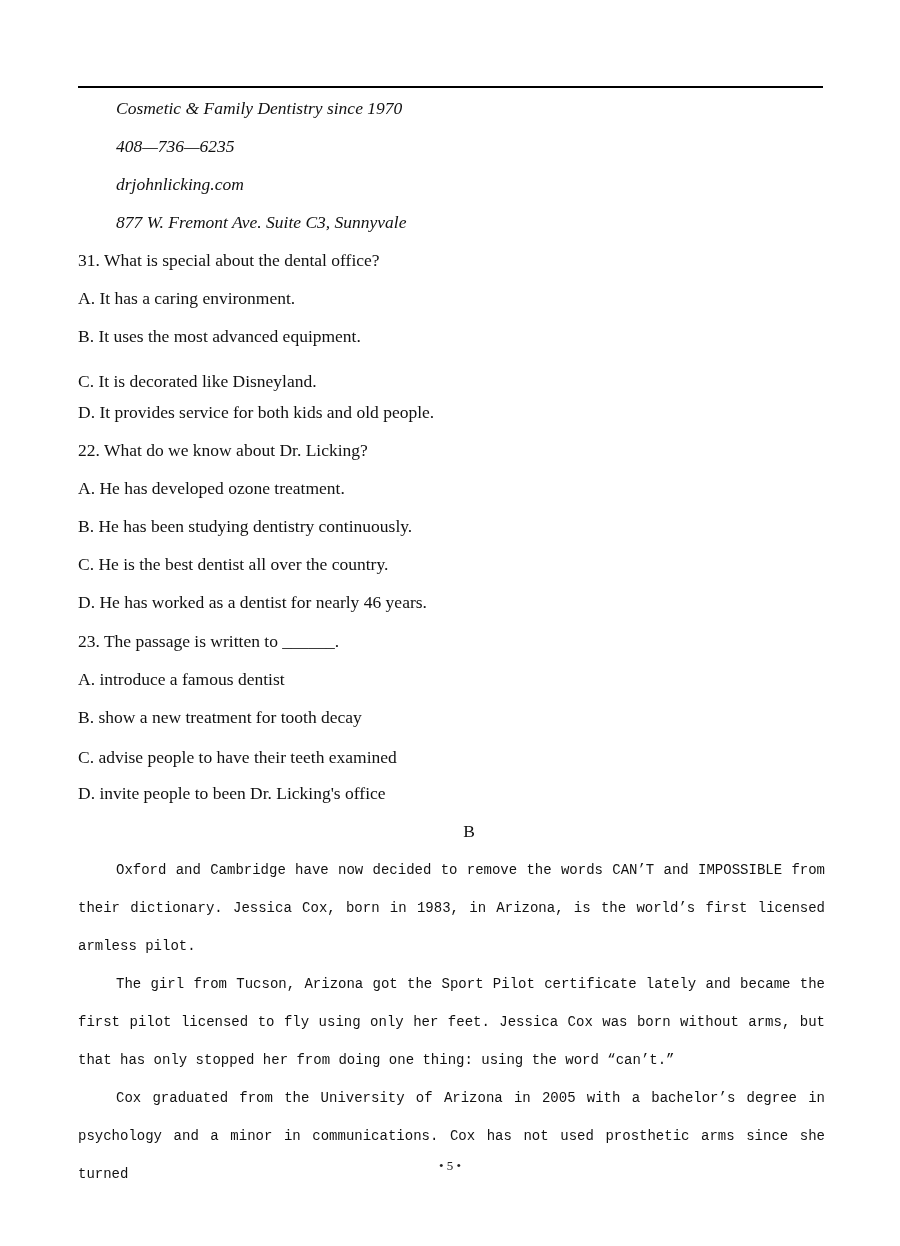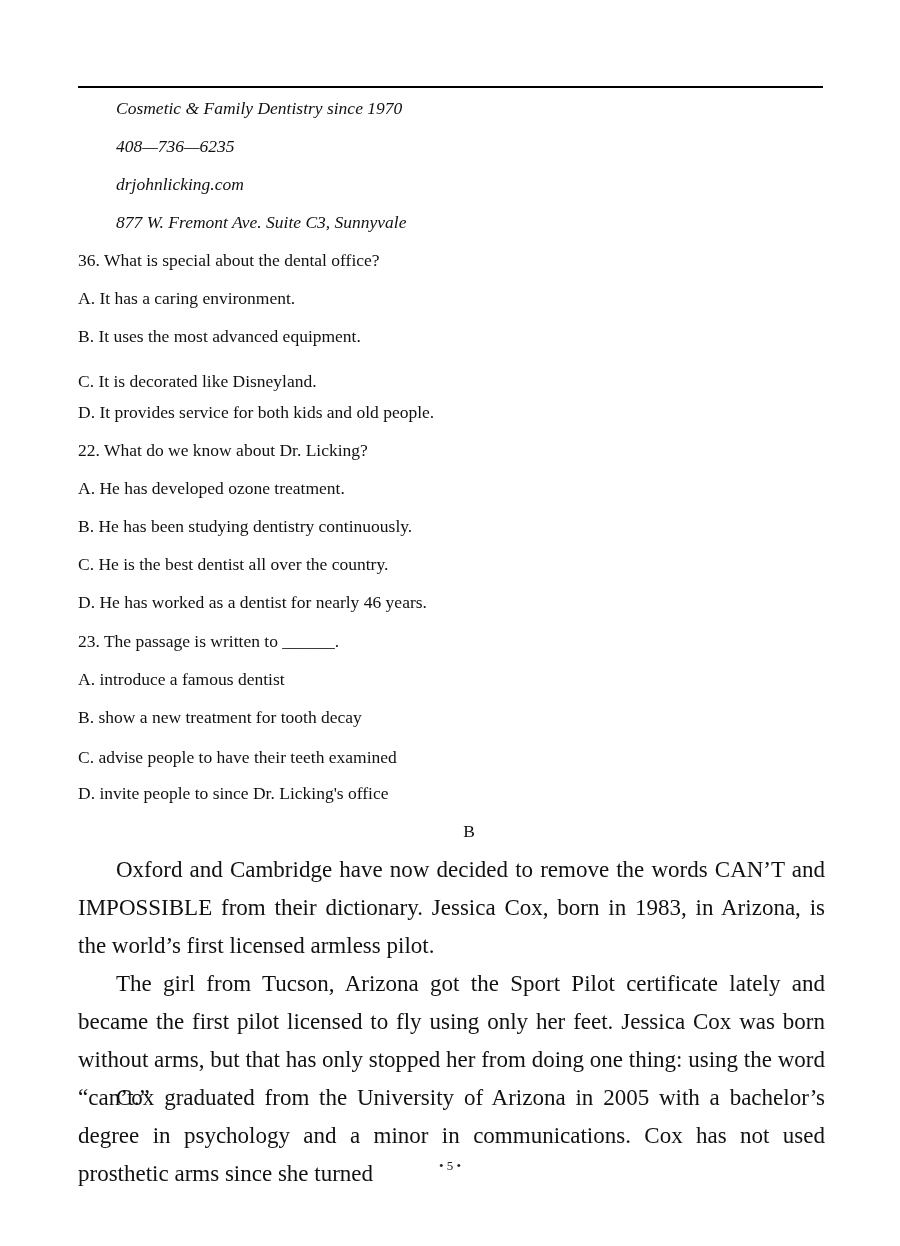--- a/index.html
+++ b/index.html
@@ -13,60 +13,61 @@
       border-top: 2px solid #000000;
     }
     .line {
       position: absolute; left: 78px; font-size: 17.5px; line-height: 22px;
       white-space: nowrap;
     }
     .indent { left: 116px; font-style: italic; }
     .center { left: 0; width: 938px; text-align: center; }
     .para {
       position: absolute; left: 78px; width: 747px;
-      font-size: 23px; line-height: 38px; text-align: justify;
+      font-size: 14px; line-height: 38px; text-align: justify;
       text-indent: 38px;
+      font-family: Liberation Mono, monospace;
     }
     .footer {
       position: absolute; left: 0; width: 900px; top: 1158px; text-align: center;
       font-size: 13px; color: #222;
     }
   </style>
 </head>
 <body>
 
 <div class="rule"></div>
 
 <div class="line indent" style="top:97px">Cosmetic &amp; Family Dentistry since 1970</div>
 <div class="line indent" style="top:135px">408—736—6235</div>
 <div class="line indent" style="top:173px">drjohnlicking.com</div>
 <div class="line indent" style="top:211px">877 W. Fremont Ave. Suite C3, Sunnyvale</div>
 
 <div>
-  <div class="line" style="top:249px">36. What is special about the dental office?</div>
+  <div class="line" style="top:249px">31. What is special about the dental office?</div>
   <div class="line" style="top:287px">A. It has a caring environment.</div>
   <div class="line" style="top:325px">B. It uses the most advanced equipment.</div>
   <div class="line" style="top:370px">C. It is decorated like Disneyland.</div>
   <div class="line" style="top:401px">D. It provides service for both kids and old people.</div>
 </div>
 
 <div>
   <div class="line" style="top:439px">22. What do we know about Dr. Licking?</div>
   <div class="line" style="top:477px">A. He has developed ozone treatment.</div>
   <div class="line" style="top:515px">B. He has been studying dentistry continuously.</div>
   <div class="line" style="top:553px">C. He is the best dentist all over the country.</div>
   <div class="line" style="top:591px">D. He has worked as a dentist for nearly 46 years.</div>
 </div>
 
 <div>
   <div class="line" style="top:630px">23. The passage is written to ______.</div>
   <div class="line" style="top:668px">A. introduce a famous dentist</div>
   <div class="line" style="top:706px">B. show a new treatment for tooth decay</div>
   <div class="line" style="top:746px">C. advise people to have their teeth examined</div>
-  <div class="line" style="top:782px">D. invite people to since Dr. Licking's office</div>
+  <div class="line" style="top:782px">D. invite people to been Dr. Licking's office</div>
 </div>
 
 <div class="line center" style="top:820px">B</div>
 
 <div class="para" style="top:851px">Oxford and Cambridge have now decided to remove the words CAN’T and IMPOSSIBLE from their dictionary. Jessica Cox, born in 1983, in Arizona, is the world’s first licensed armless pilot.</div>
 <div class="para" style="top:965px">The girl from Tucson, Arizona got the Sport Pilot certificate lately and became the first pilot licensed to fly using only her feet. Jessica Cox was born without arms, but that has only stopped her from doing one thing: using the word “can’t.”</div>
 <div class="para" style="top:1079px">Cox graduated from the University of Arizona in 2005 with a bachelor’s degree in psychology and a minor in communications. Cox has not used prosthetic arms since she turned</div>
 
 <div class="footer">• 5 •</div>
 

